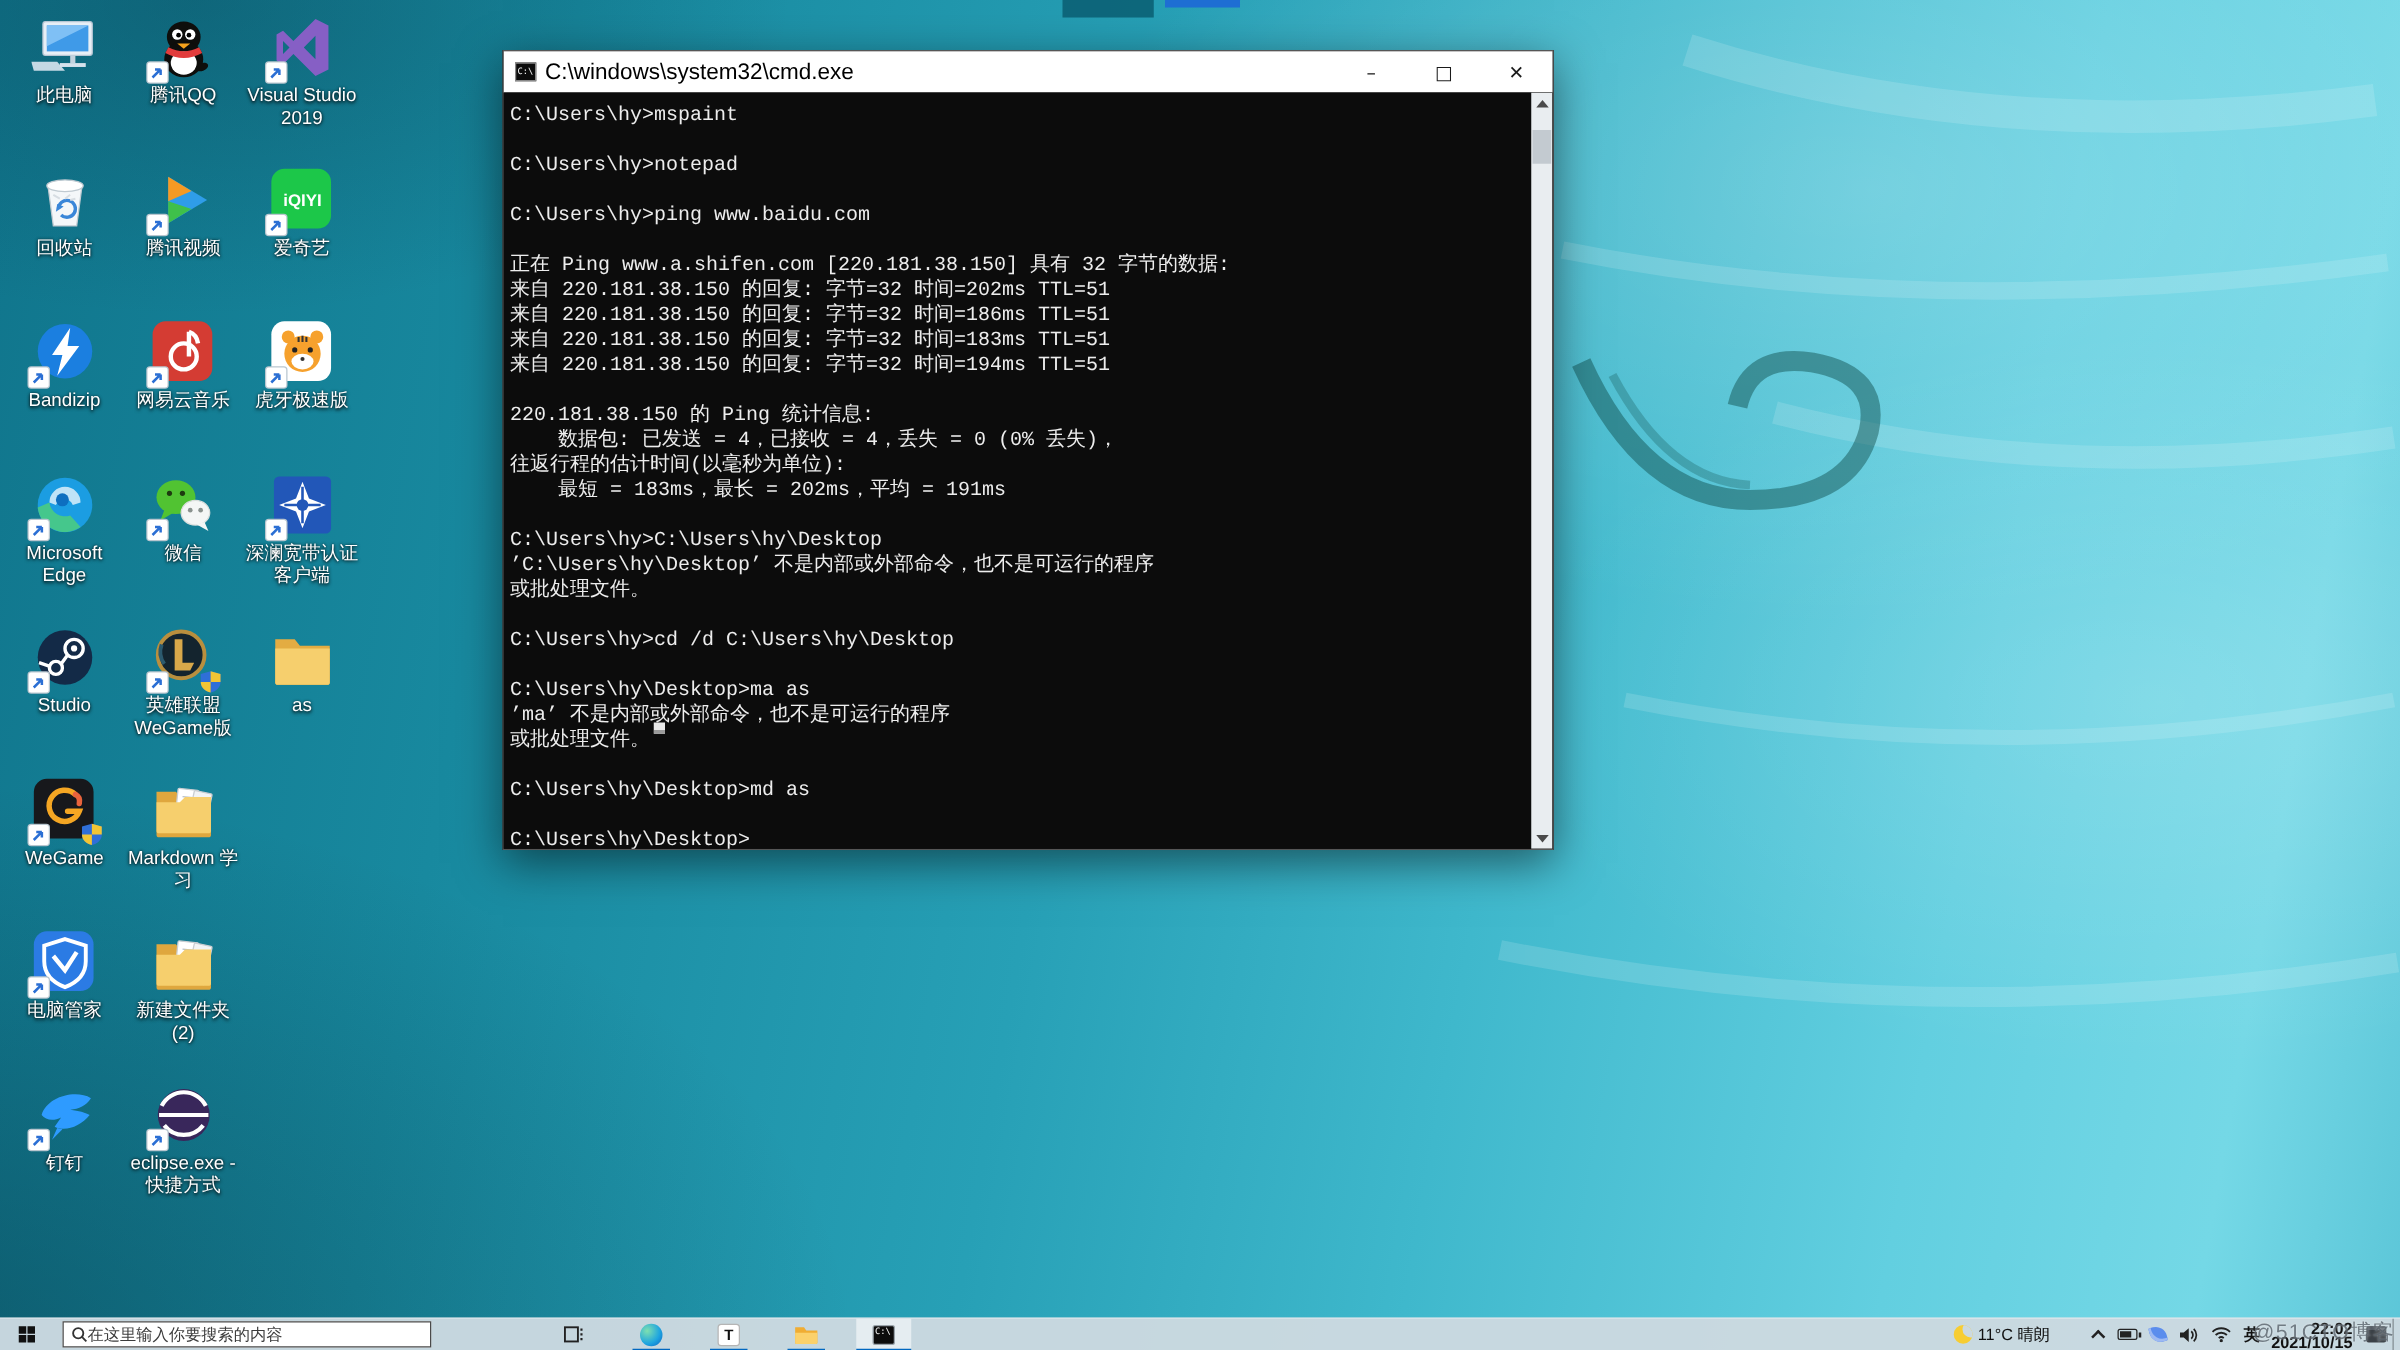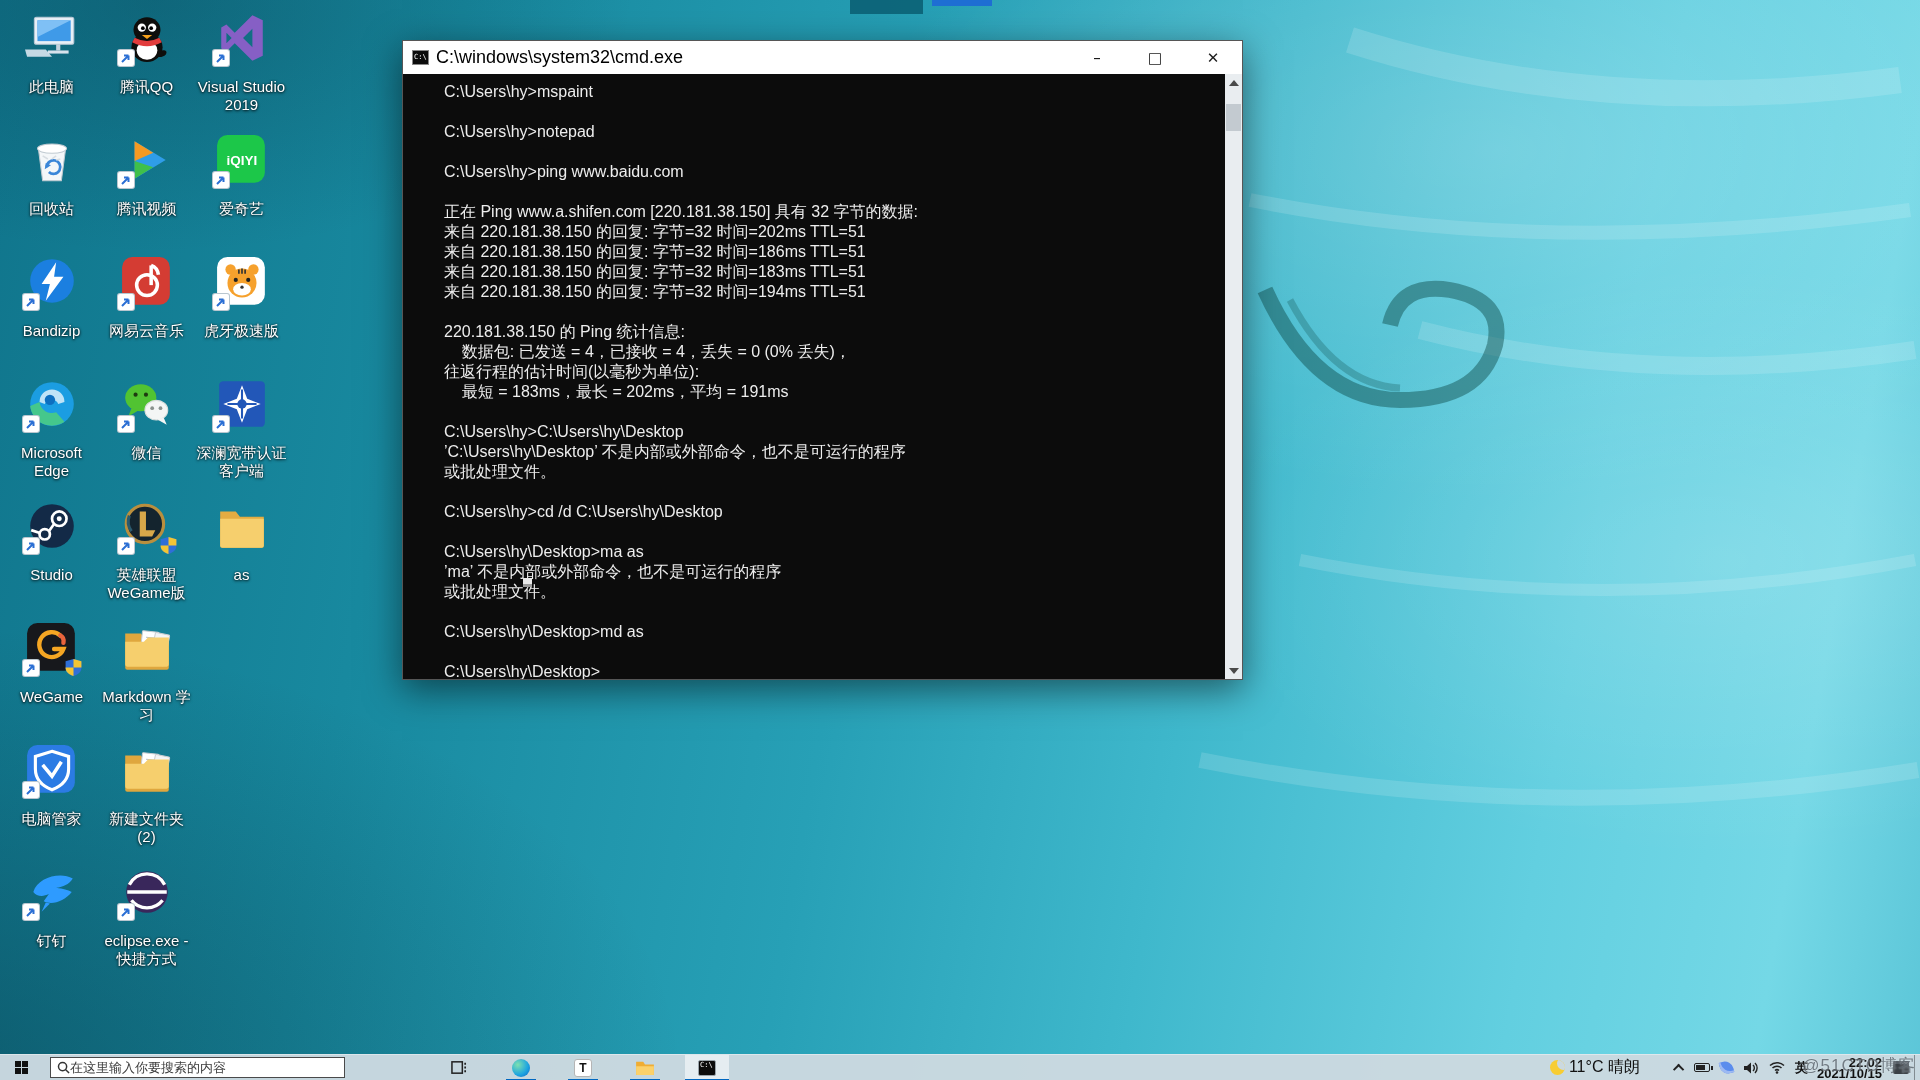--- a/index.html
+++ b/index.html
@@ -20,21 +20,21 @@
   .icon-grid {
     position:absolute; left:4px; top:8px;
     display:grid; grid-template-rows:repeat(8,122px);
     grid-auto-flow:column; grid-auto-columns:95px;
     justify-items:center;
   }
   .dicon { width:95px; display:flex; flex-direction:column; align-items:center; cursor:default; }
   .ic { width:54px; height:54px; position:relative; margin-top:3px; display:flex; align-items:center; justify-content:flex-end; }
   .ic svg { width:100%; height:100%; }
   .lbl {
-    margin-top:13px; max-width:94px; text-align:center;
+    margin-top:3px; max-width:94px; text-align:center;
     font-size:15px; line-height:18px; color:#fff;
     text-shadow:0 1px 3px rgba(0,0,0,.85), 0 0 2px rgba(0,0,0,.6);
     word-break:break-word;
   }
   .sc-arrow {
     position:absolute; left:-2px; bottom:-1px; width:16px; height:16px;
     background:#fff; border-radius:2px; box-shadow:0 0 0 1px #b9c6cf;
   }
   .sc-arrow svg { width:16px; height:16px; }
   .uac {
@@ -58,22 +58,22 @@
   .title-text { font-size:18px; color:#000; flex:1 1 auto; }
   .cap-btn {
     width:58px; height:33px; display:flex; align-items:center; justify-content:center;
     font-size:15px; color:#1a1a1a; font-family:"DejaVu Sans", sans-serif;
   }
   .terminal {
     position:relative; flex:1 1 auto; background:#0c0c0c; overflow:hidden;
     padding:8px 22px 0 5px;
   }
   .tl {
-    font-family:Liberation Sans, sans-serif; font-size:16px; line-height:20px;
-    color:#ededed; white-space:pre;margin-left:36px;
+    font-family:Liberation Mono, monospace; font-size:16px; line-height:20px;
+    color:#ededed; white-space:pre;
   }
   .scrollbar {
     position:absolute; top:0; right:0; bottom:0; width:17px; background:#e9edf0;
     display:flex; flex-direction:column; align-items:center;
   }
   .sb-arrow { width:17px; height:17px; display:flex; align-items:center; justify-content:center; }
   .tri-up { width:0; height:0; border-left:5px solid transparent; border-right:5px solid transparent; border-bottom:6px solid #4a4a4a; }
   .tri-dn { width:0; height:0; border-left:5px solid transparent; border-right:5px solid transparent; border-top:6px solid #4a4a4a; }
   .sb-thumb { position:absolute; top:30px; left:1px; width:15px; height:27px; background:#c3cad0; }
   .sb-spacer { flex:1 1 auto; }
@@ -96,21 +96,21 @@
     border:none; outline:none; flex:1; font-size:13px; color:#222;
     font-family:"Liberation Sans", sans-serif; background:transparent;
   }
   .search-box input::placeholder { color:#3c3c3c; opacity:1; }
   .tb-app { width:44px; height:26px; position:relative; display:flex; align-items:center; justify-content:center; }
   .tb-app .uline { position:absolute; bottom:0; left:7px; right:7px; height:2px; background:#0067c0; }
   .tb-app.active { background:rgba(255,255,255,.55); }
   .tb-app.active .uline { left:0; right:0; }
   .tray { margin-left:auto; display:flex; align-items:center; height:26px; }
   .tray-item { display:flex; align-items:center; justify-content:center; height:26px; padding:0 5px; }
-  .weather-txt { font-size:16px; color:#111; margin-left:4px; }
+  .weather-txt { font-size:13px; color:#111; margin-left:4px; }
   .moon { width:15px; height:15px; border-radius:50%; background:#f7cd33; position:relative; overflow:hidden; }
   .moon::after { content:""; position:absolute; left:7px; top:-3px; width:13px; height:13px; border-radius:50%; background:#cbd9e0; }
   .chev { width:8px; height:8px; border-top:2px solid #222; border-left:2px solid #222; transform:rotate(45deg) translateY(2px); }
   .battery { width:16px; height:9px; border:1.5px solid #222; border-radius:2px; position:relative; }
   .battery::after { content:""; position:absolute; right:-4px; top:1.5px; width:2px; height:4px; background:#222; }
   .battery::before { content:""; position:absolute; left:1px; top:1px; bottom:1px; width:9px; background:#222; }
   .leaf { width:13px; height:13px; background:#5b8ded; border-radius:1px 70% 1px 70%; transform:rotate(-15deg); box-shadow:inset 2px -2px 0 #9db9f2; }
   .lang { font-size:13px; font-weight:bold; color:#111; }
   .clock { text-align:right; font-size:13px; line-height:11px; color:#111; padding:0 6px 0 4px;font-weight:bold; }
   .tray-dark-icon { width:16px; height:13px; background:#3a4046; border-radius:2px; box-shadow:inset 0 3px 0 #565e66; }

